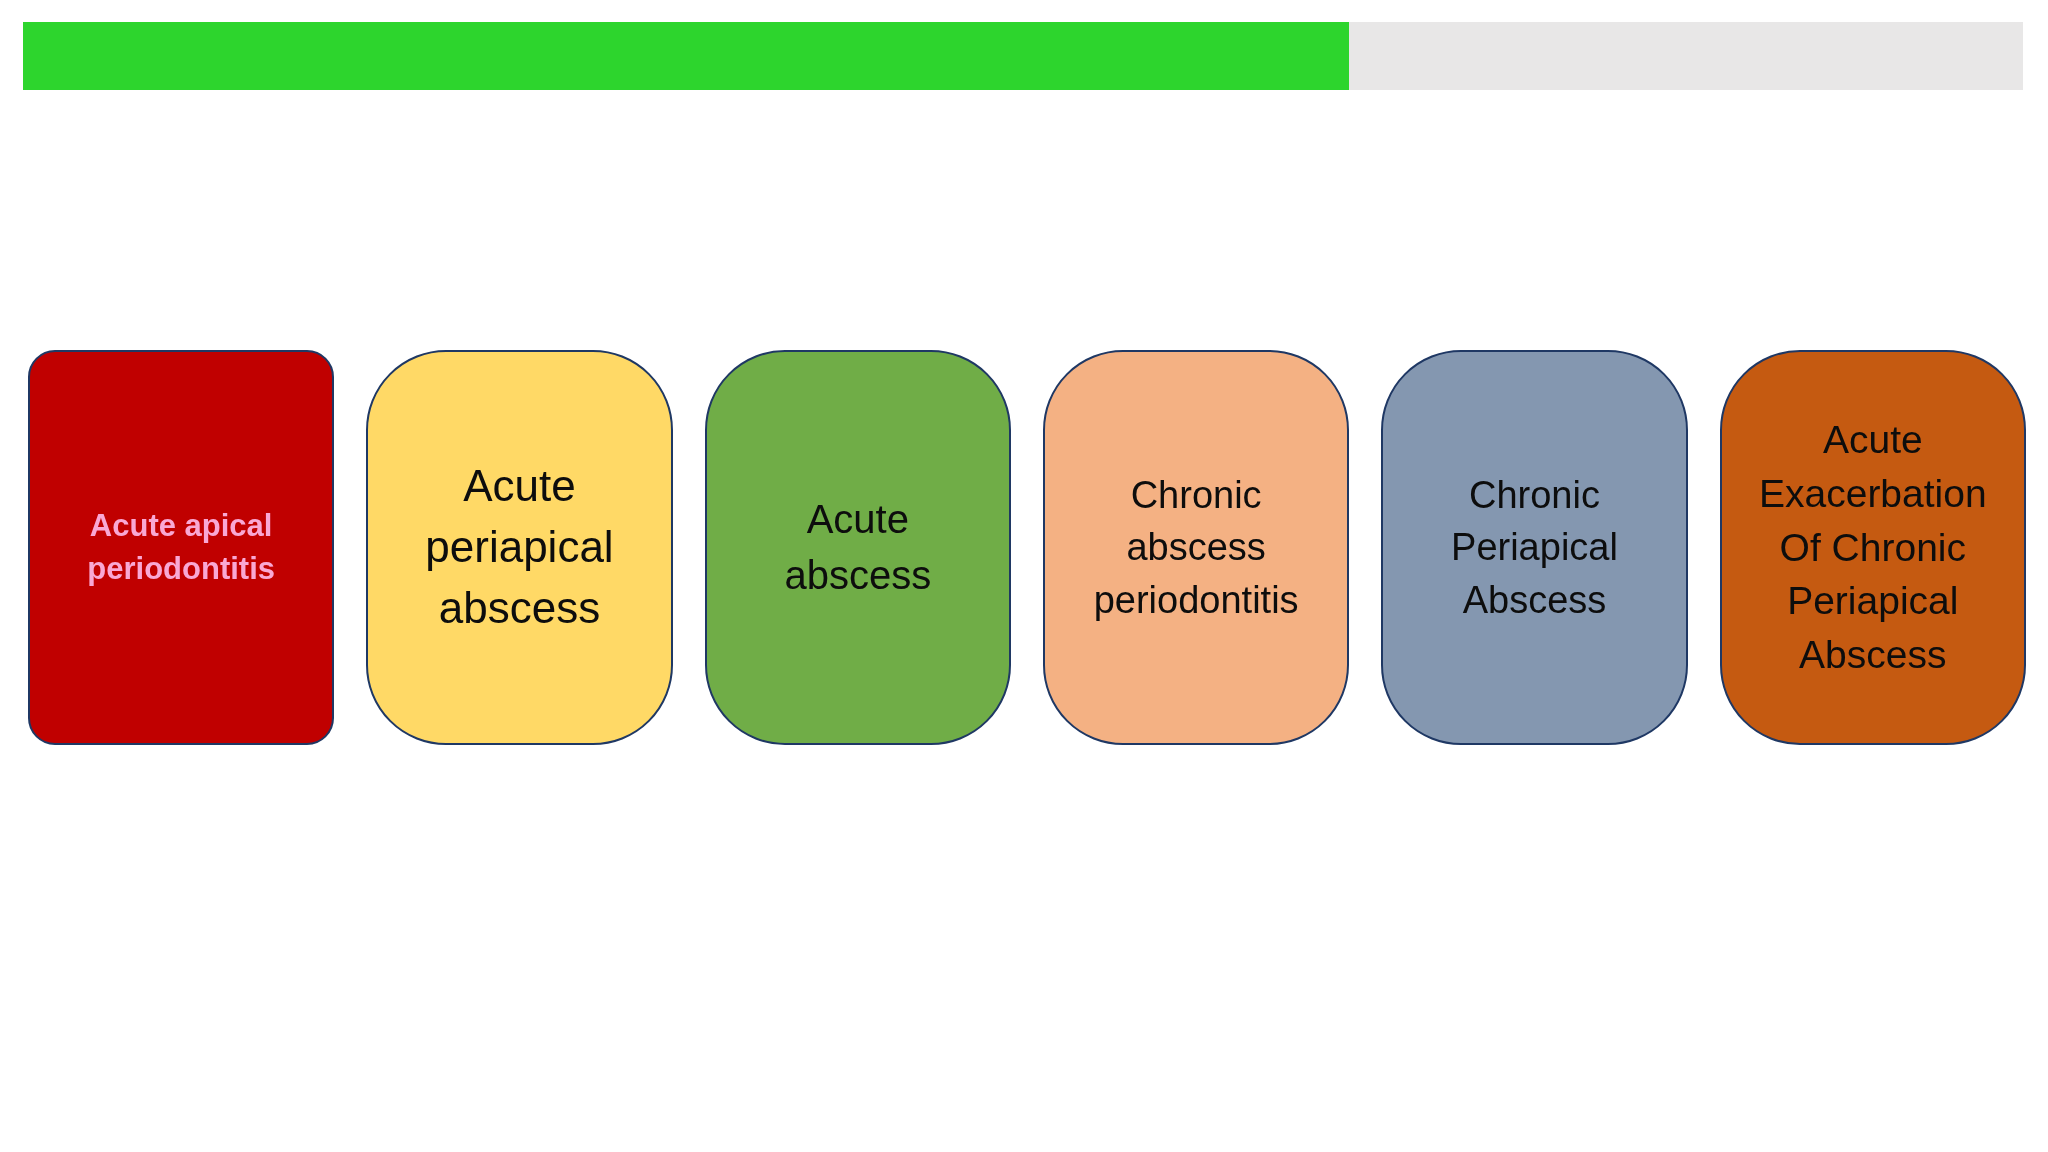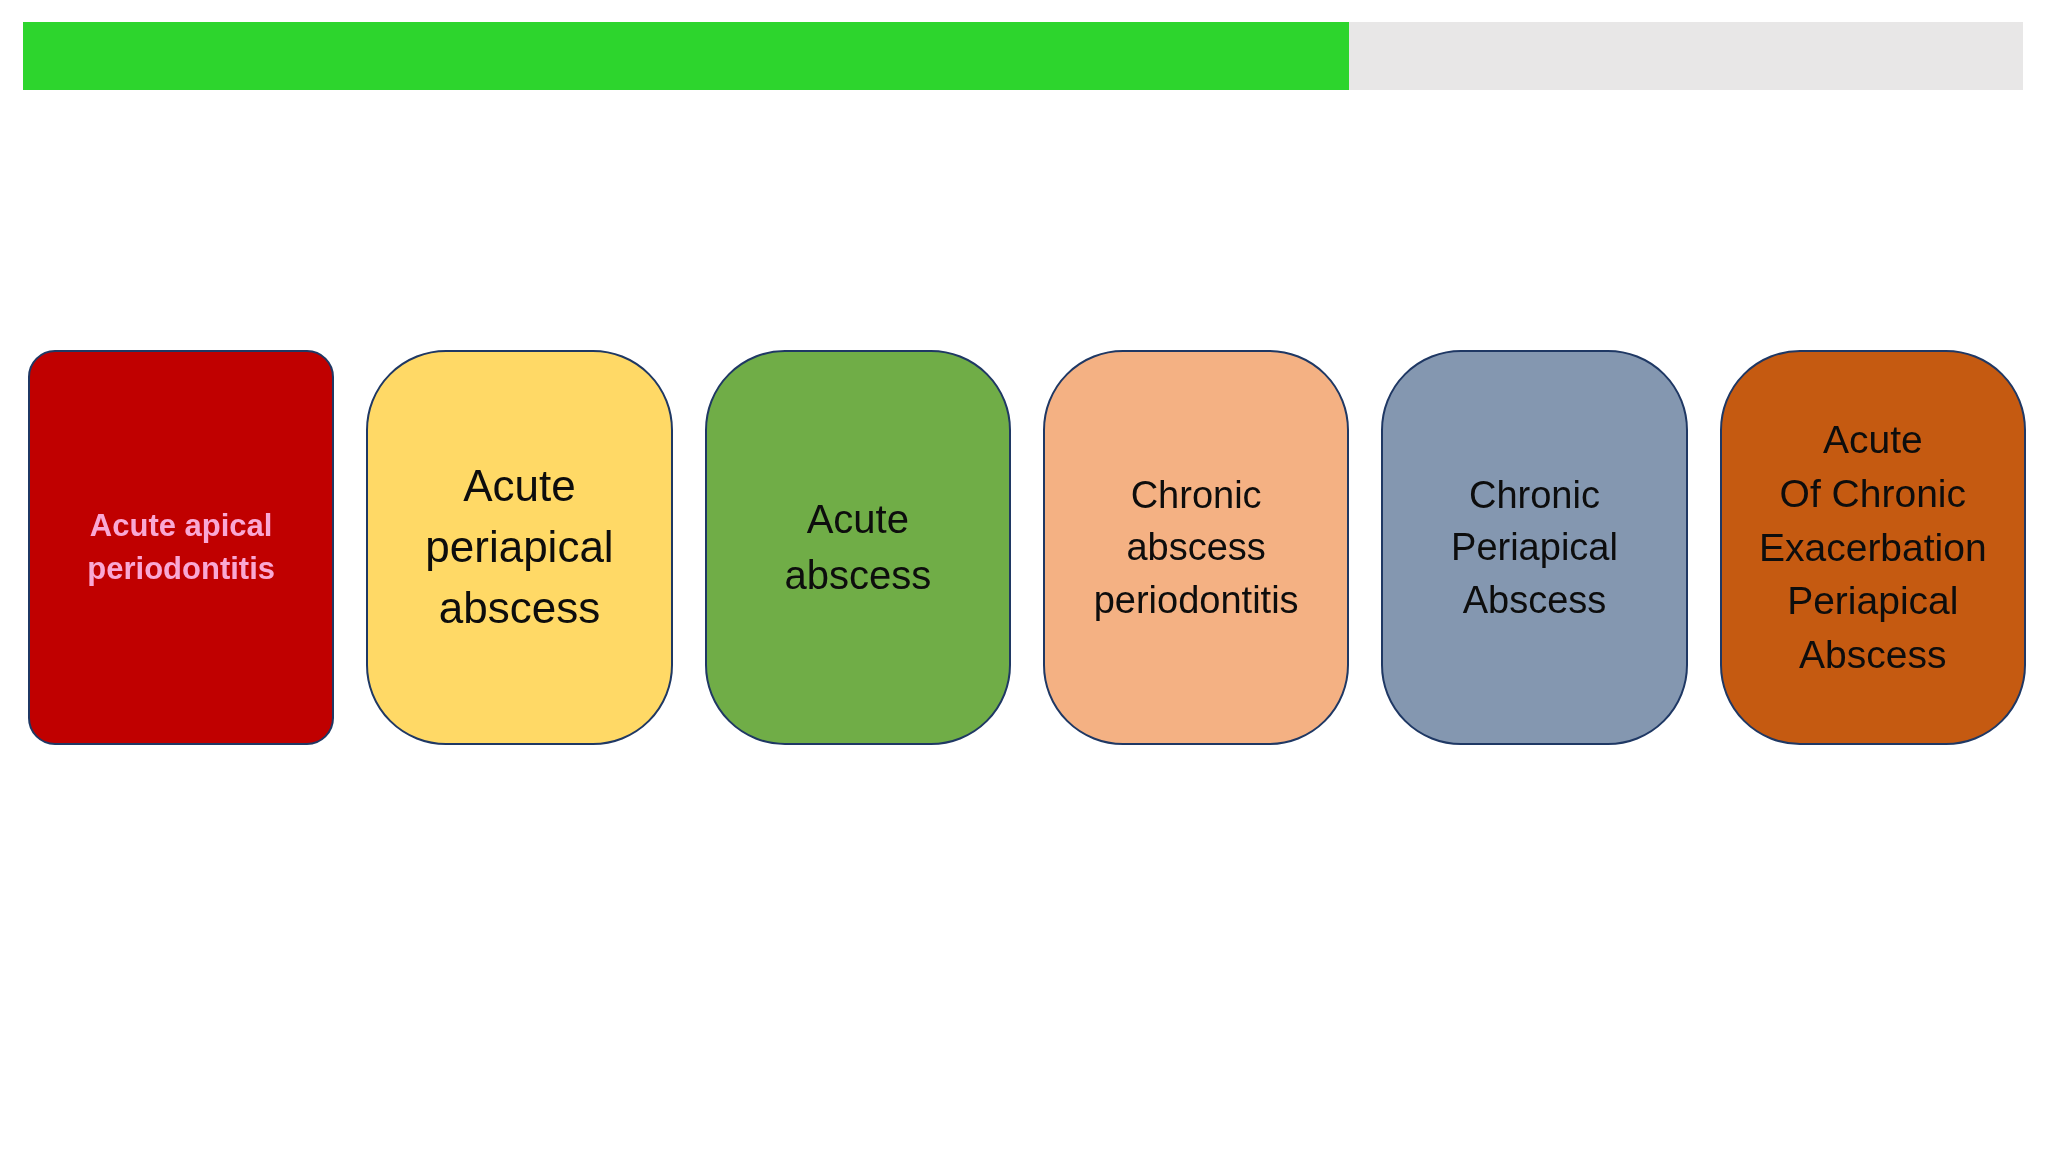--- a/index.html
+++ b/index.html
@@ -72,18 +72,18 @@
       <div class="box-line">abscess</div>
       <div class="box-line">periodontitis</div>
     </div>
     <div class="box" style="background: rgb(132, 151, 176); border-color: rgb(31, 56, 100); color: rgb(13, 13, 13);">
       <div class="box-line">Chronic</div>
       <div class="box-line">Periapical</div>
       <div class="box-line">Abscess</div>
     </div>
     <div class="box" style="background: rgb(197, 90, 17); border-color: rgb(31, 56, 100); color: rgb(13, 13, 13);">
       <div class="box-line">Acute</div>
+      <div class="box-line">Exacerbation</div>
       <div class="box-line">Of Chronic</div>
-      <div class="box-line">Exacerbation</div>
       <div class="box-line">Periapical</div>
       <div class="box-line">Abscess</div>
     </div>
   </div>
 
 </body></html>

